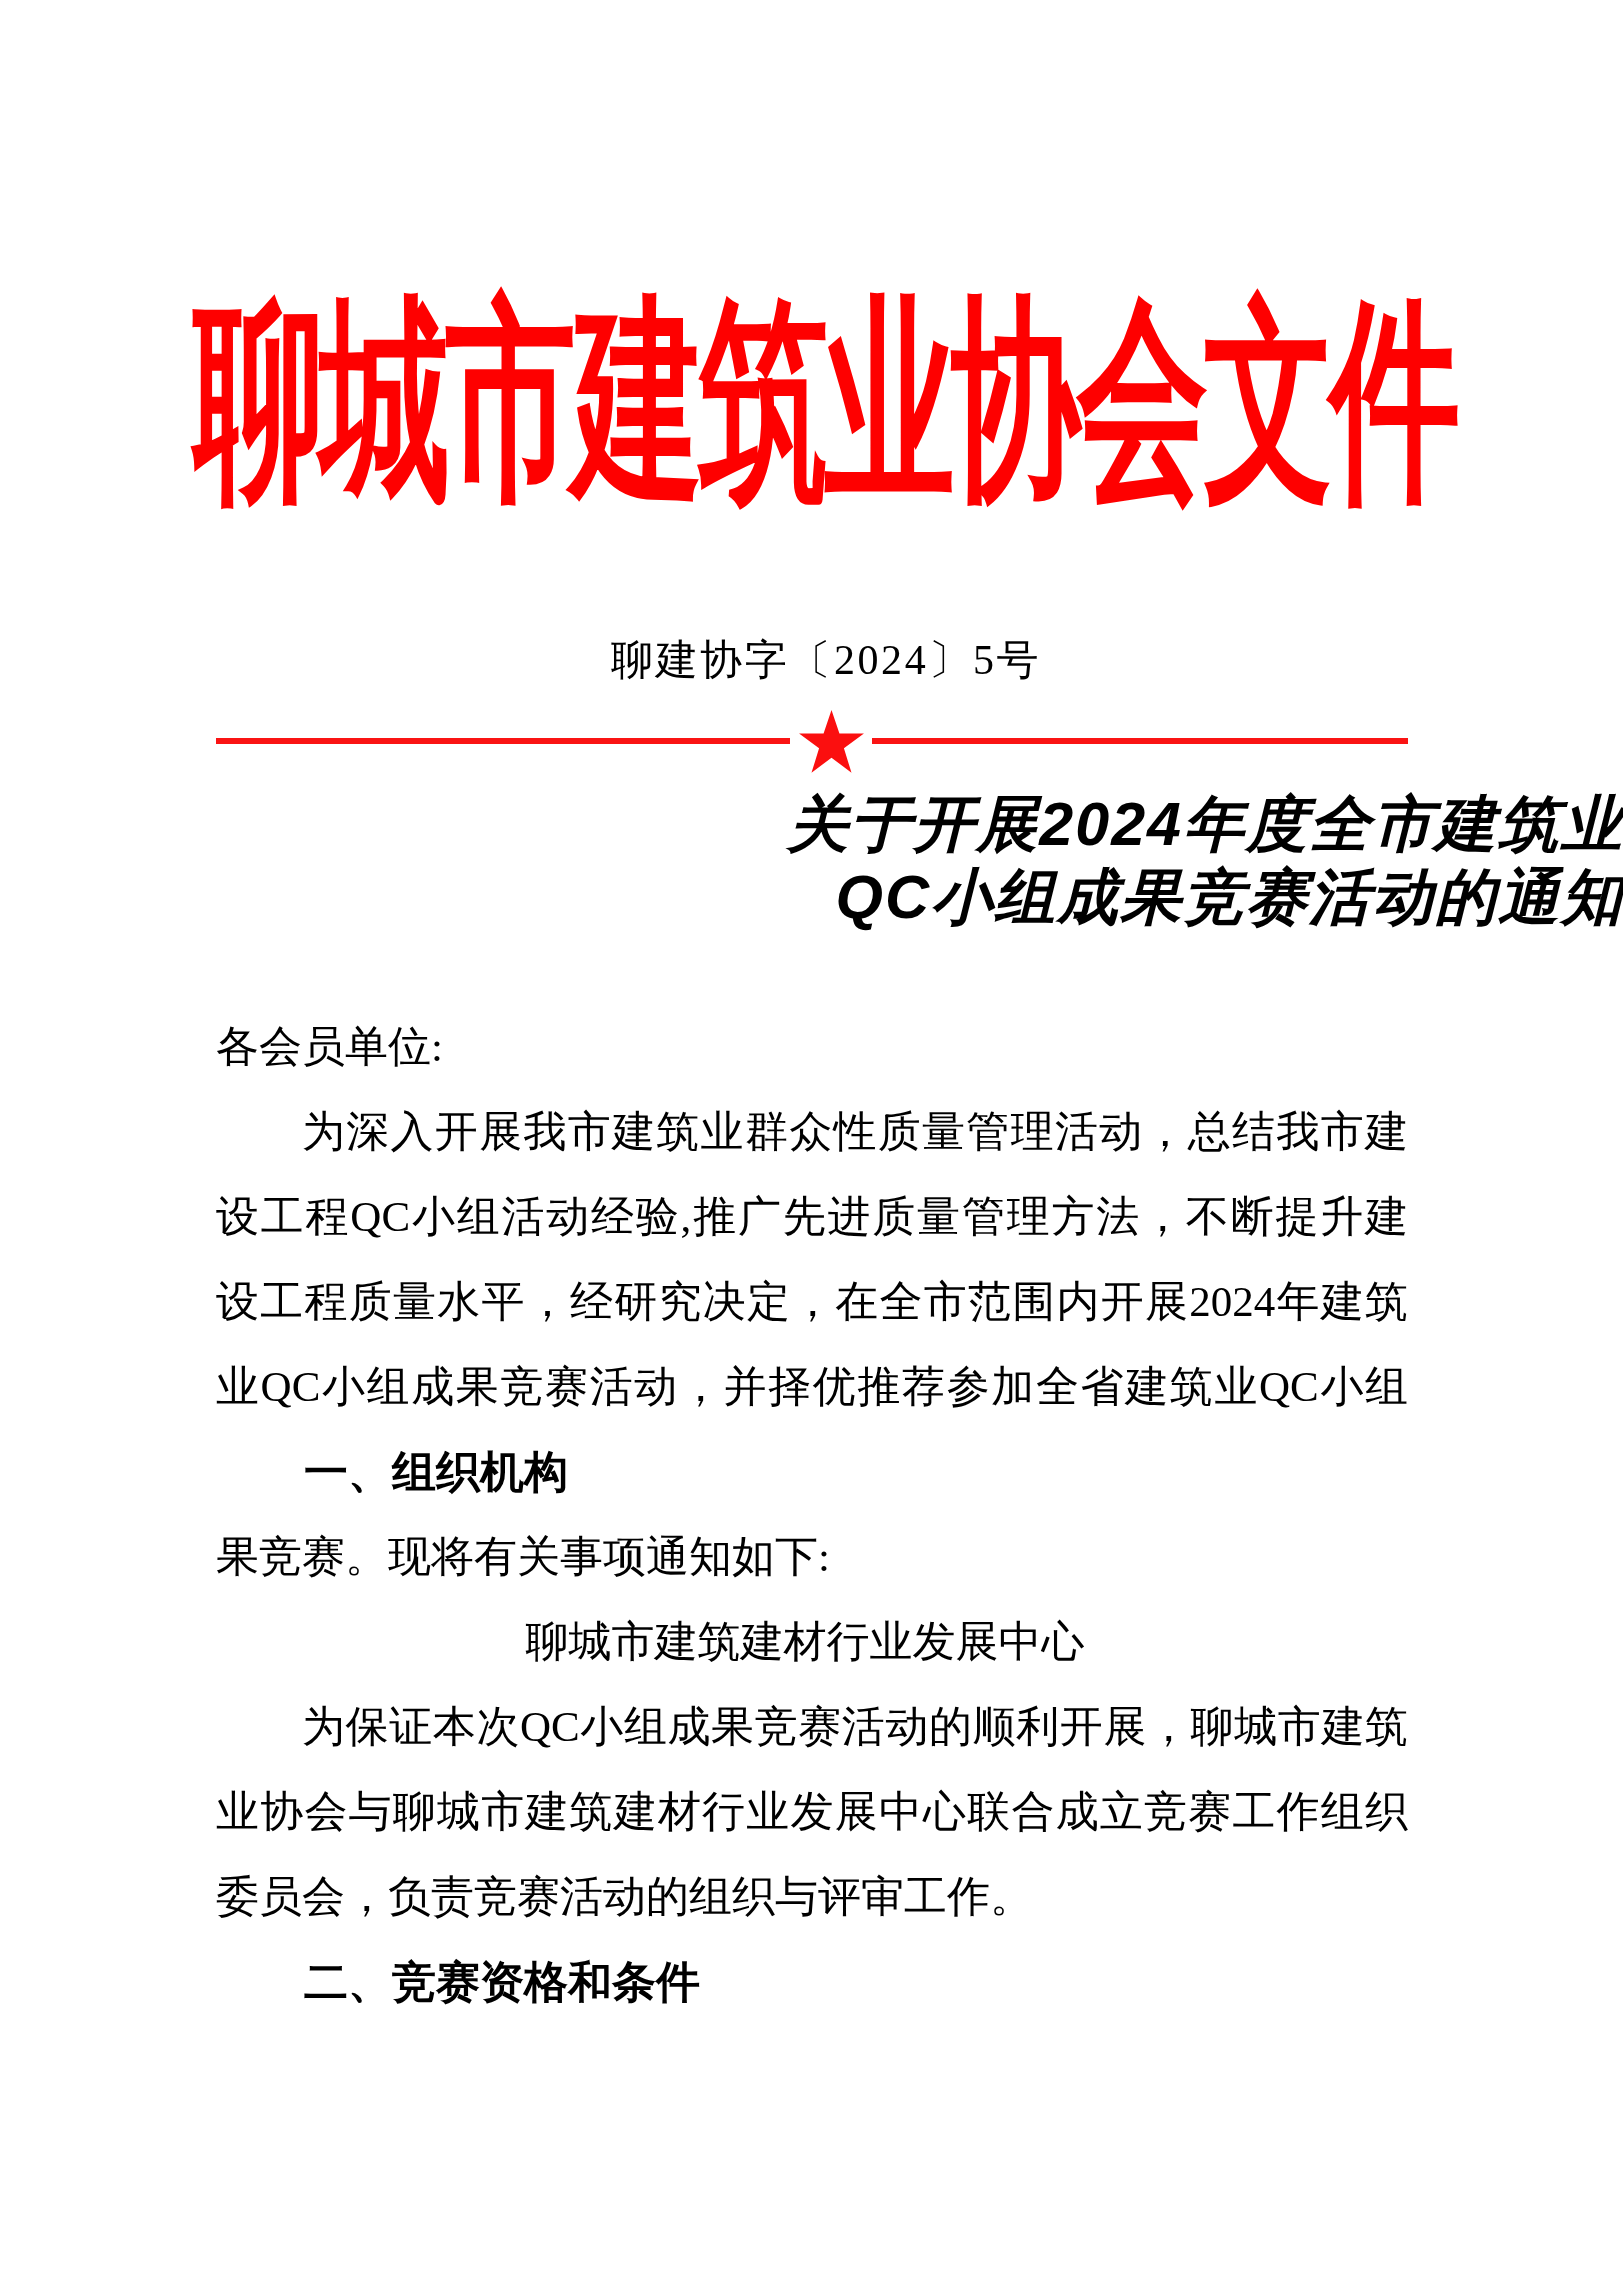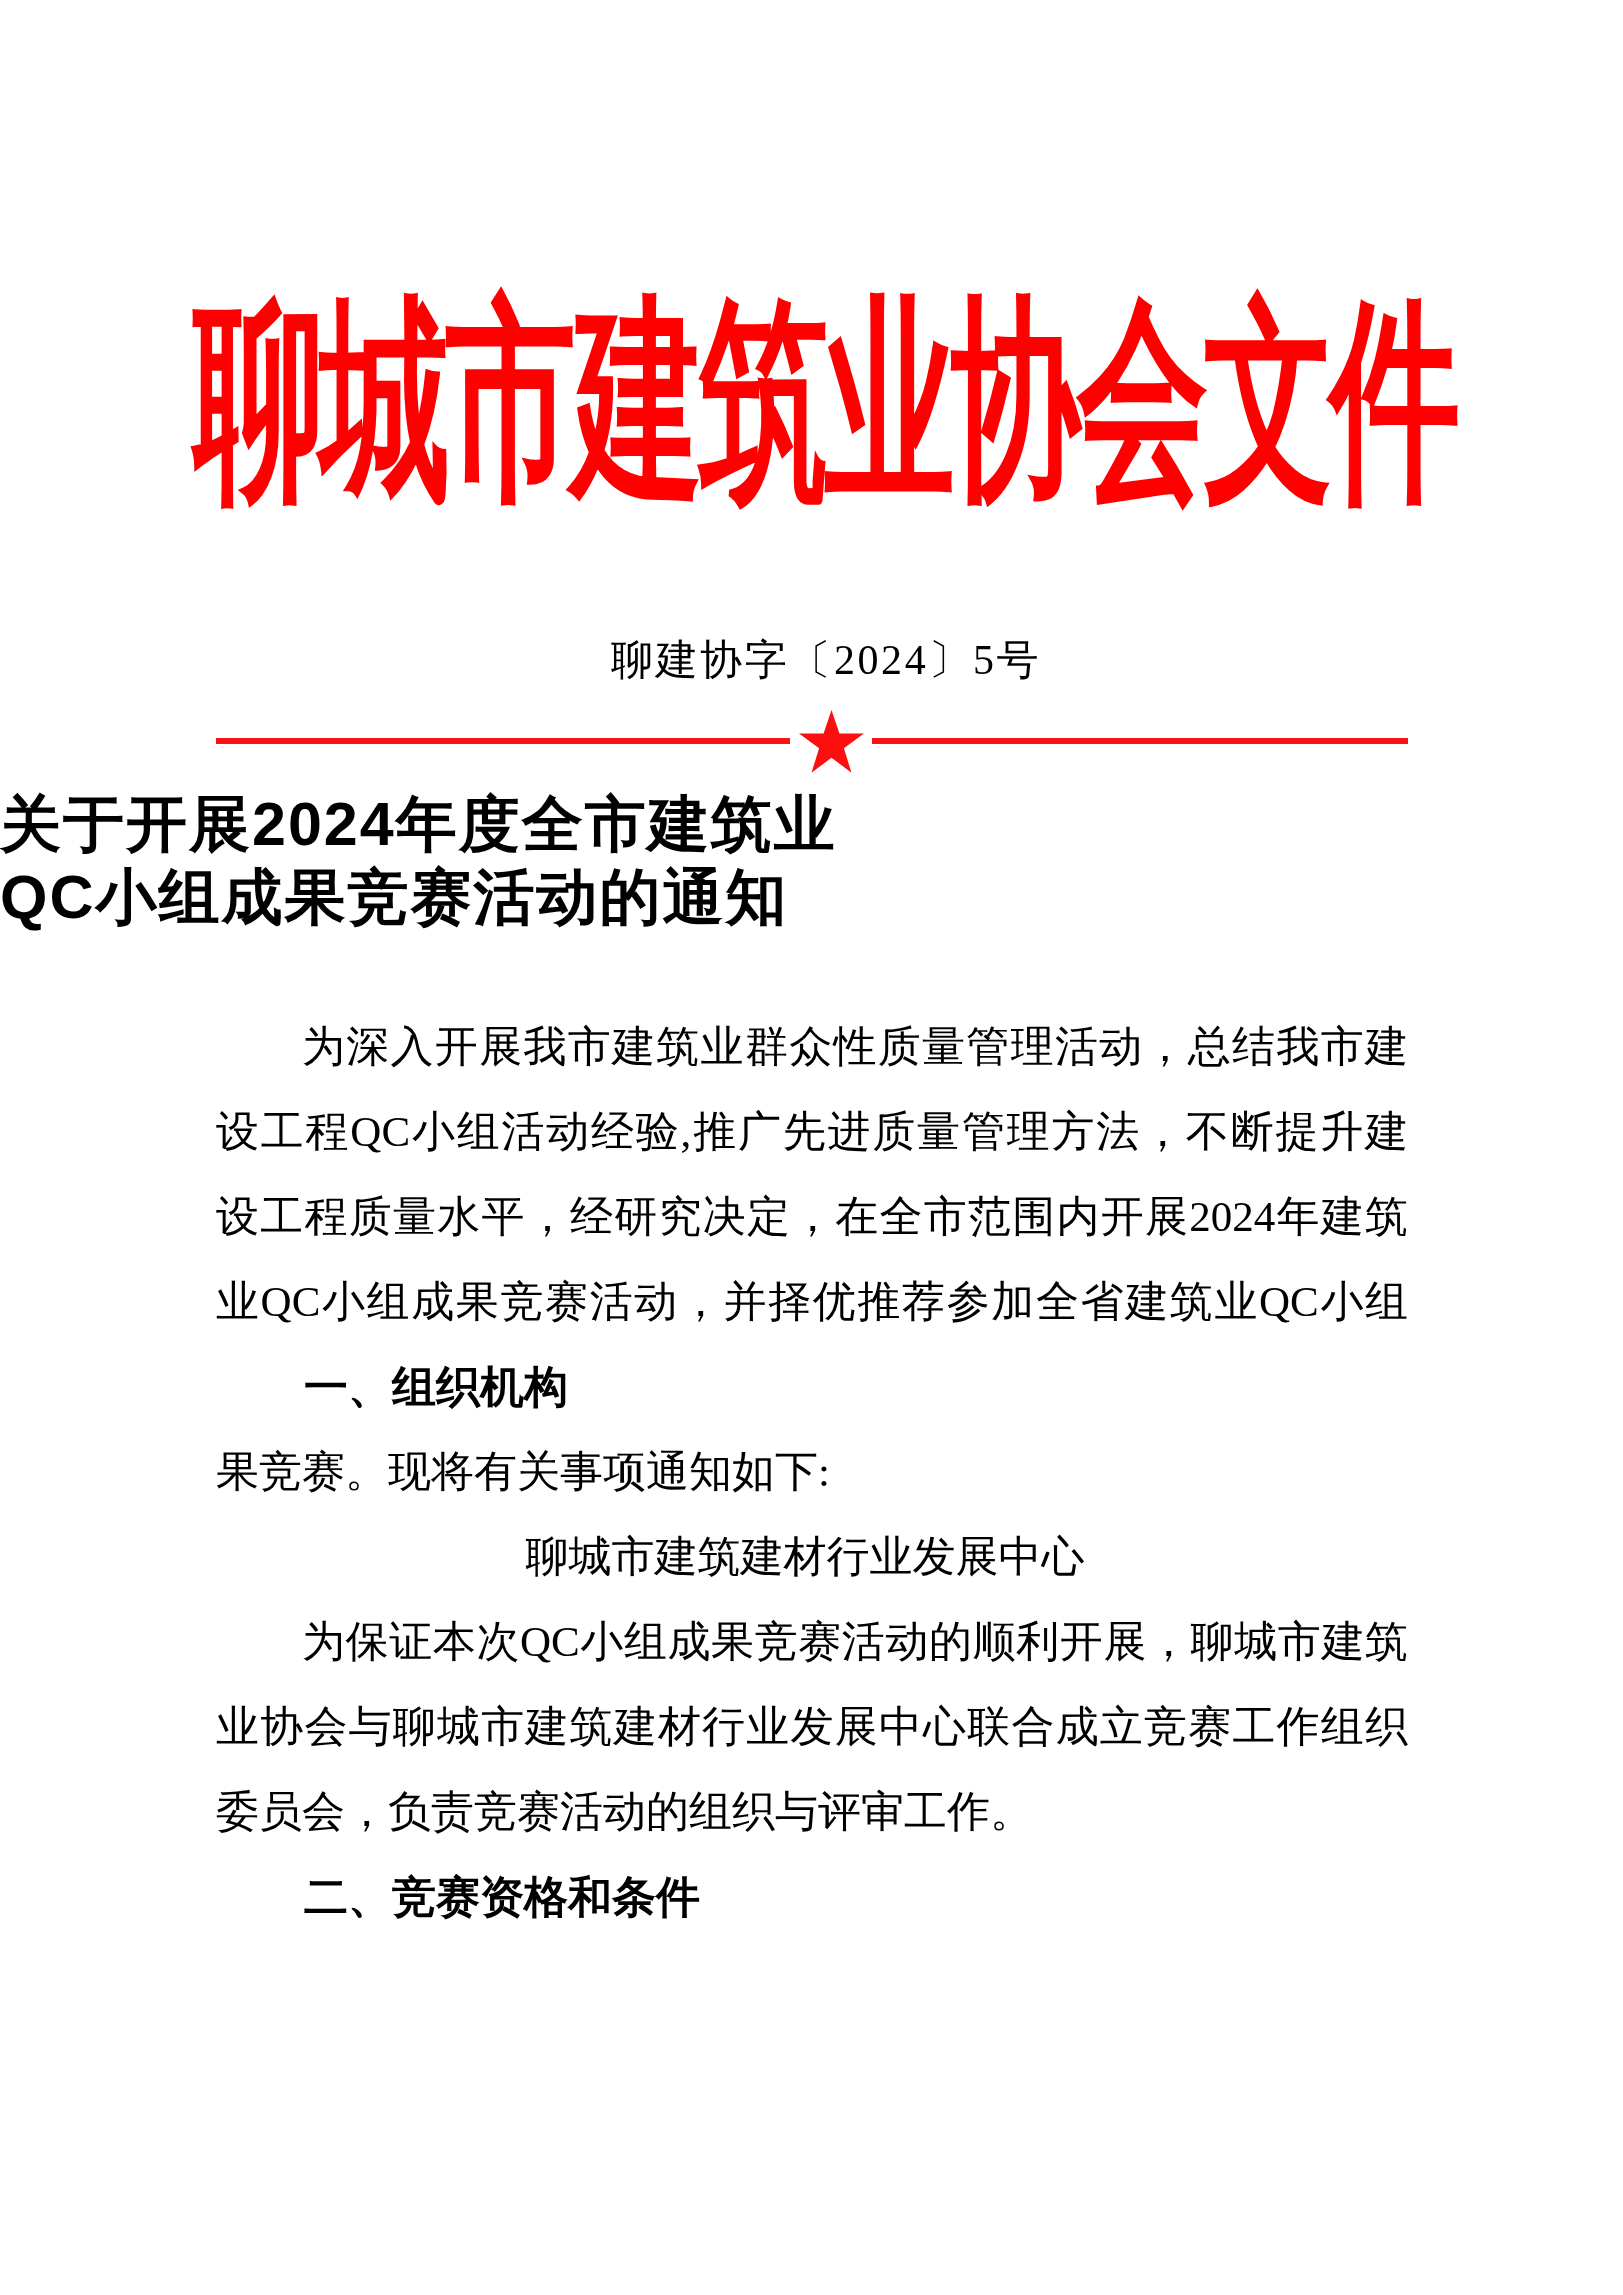--- a/index.html
+++ b/index.html
@@ -40,23 +40,23 @@
   }
   .rule-left{left:216px;width:574px;}
   .rule-right{left:872px;width:536px;}
   .star{
     position:absolute;left:797px;top:708px;width:69px;height:69px;
   }
 
   
   .title{
     position:absolute;left:0;right:0;top:788px;
-    text-align:left;
+    text-align:right;
     font-family:"Liberation Sans", sans-serif;
-    font-weight:700;font-size:61px;line-height:73px;letter-spacing:2px;
+    font-weight:700;font-size:61px;line-height:73px;letter-spacing:2px;font-style:italic;
   }
 
   
   .bodytext{
     position:absolute;left:216px;top:1004px;width:1192px;
     font-size:43px;
     font-family:"Liberation Serif", serif;
   }
   .line{
     height:85px;line-height:85px;
@@ -101,20 +101,21 @@
   <svg class="star" viewBox="0 0 100 100" xmlns="http://www.w3.org/2000/svg">
     <polygon points="50,3 61.5,37 97,37 68,58.5 79,94 50,72 21,94 32,58.5 3,37 38.5,37" fill="#fb0f0f"></polygon>
   </svg>
 
   <div class="title">
     <div>关于开展2024年度全市建筑业</div>
     <div>QC小组成果竞赛活动的通知</div>
   </div>
 
   <div class="bodytext">
+    <div class="line">各会员单位:</div>
     <div class="line ind2 fill">为深入开展我市建筑业群众性质量管理活动，总结我市建</div>
     <div class="line fill">设工程QC小组活动经验,推广先进质量管理方法，不断提升建</div>
     <div class="line fill">设工程质量水平，经研究决定，在全市范围内开展2024年建筑</div>
     <div class="line fill">业QC小组成果竞赛活动，并择优推荐参加全省建筑业QC小组成</div>
     <div class="line ind2 head">一、组织机构</div>
     <div class="line">果竞赛。现将有关事项通知如下:</div>
     <div class="line ind7">聊城市建筑建材行业发展中心</div>
     <div class="line ind2 fill">为保证本次QC小组成果竞赛活动的顺利开展，聊城市建筑</div>
     <div class="line fill">业协会与聊城市建筑建材行业发展中心联合成立竞赛工作组织</div>
     <div class="line">委员会，负责竞赛活动的组织与评审工作。</div>

